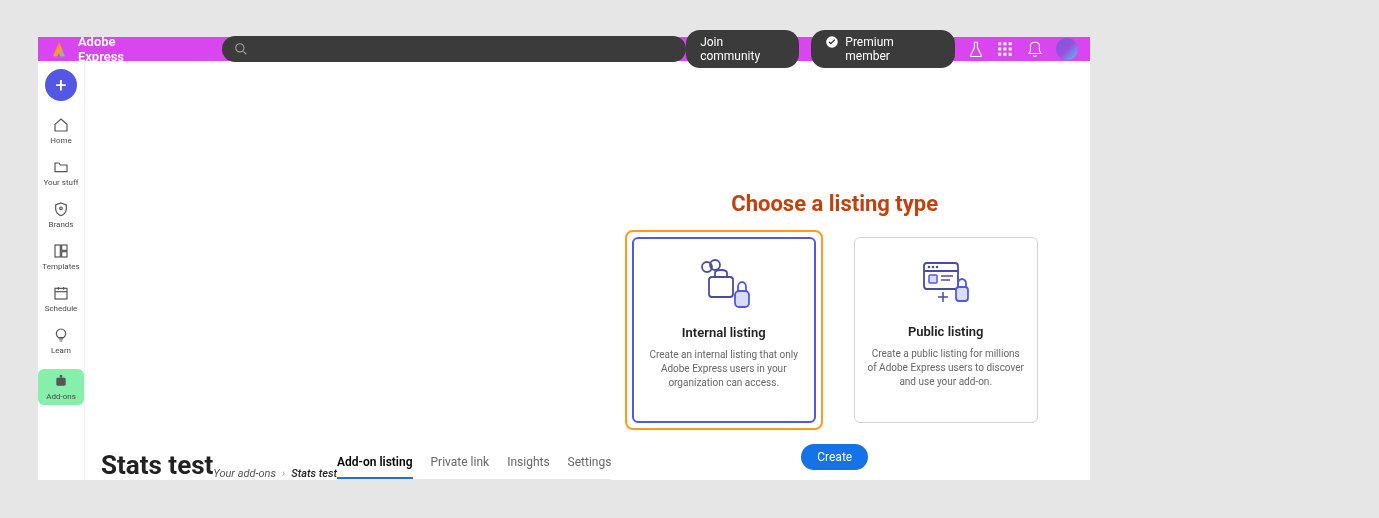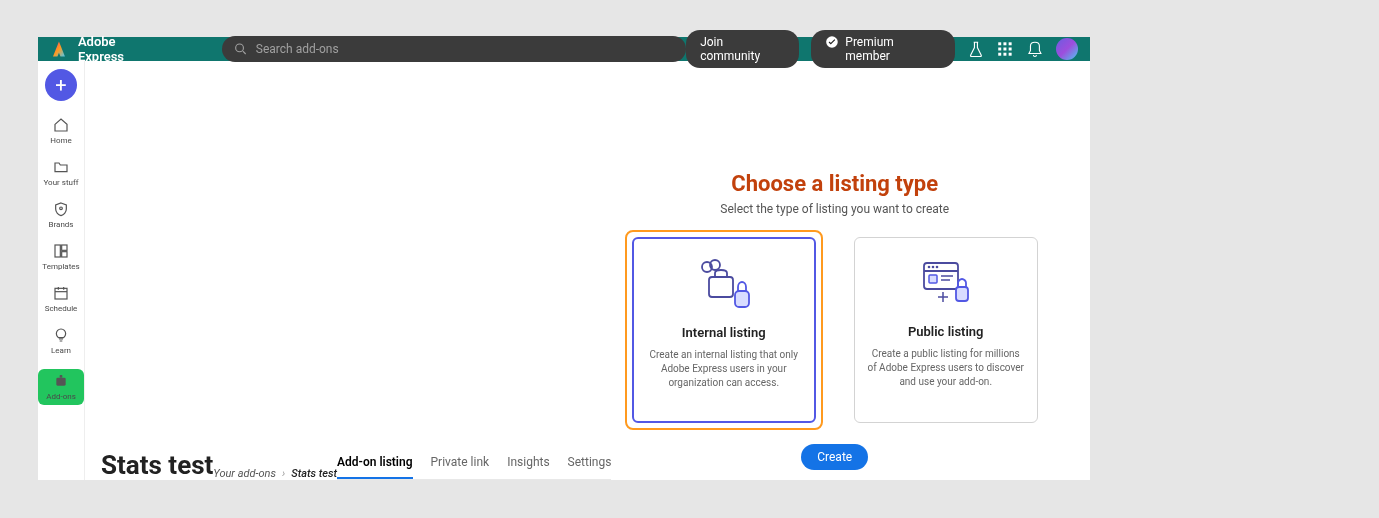--- a/index.html
+++ b/index.html
@@ -1,38 +1,38 @@
 <!DOCTYPE html>
 <html><head>
   <meta charset="utf-8">
   <style>
     * { box-sizing: border-box; margin: 0; padding: 0; font-family: -apple-system, BlinkMacSystemFont, "Segoe UI", Roboto, sans-serif; }
     body { background: #e6e6e6; width: 1379px; height: 518px; }
     .app-window { background: #fff; width: 1052px; height: 443px; position: absolute; top: 37px; left: 38px; display: flex; flex-direction: column; }
     
-    .topbar { height: 24px; background: #0f766e; display: flex; align-items: center; padding: 0 12px; }
+    .topbar { height: 24px; background: #d946ef; display: flex; align-items: center; padding: 0 12px; }
     .logo { width: 18px; height: 18px; margin-right: 10px; }
     .brand { color: #fff; font-size: 13px; font-weight: 600; }
     .searchbox { margin-left: 58px; background: #3b3b3b; border-radius: 16px; height: 26px; width: 466px; display: flex; align-items: center; padding: 0 12px; }
     .searchbox svg { width: 14px; height: 14px; }
     .searchbox input { background: transparent; border: none; color: #c0c0c0; font-size: 12px; margin-left: 8px; outline: none; width: 100%; }
     .searchbox input::placeholder { color: #a0a0a0; }
     .topbar-right { margin-left: auto; display: flex; align-items: center; gap: 12px; }
     .pill-btn { background: #3b3b3b; color: #fff; border-radius: 14px; padding: 5px 14px; font-size: 12px; cursor: pointer; }
     .premium-pill { display: flex; align-items: flex-start; gap: 6px; }
     .top-icon { width: 18px; height: 18px; cursor: pointer; }
     .avatar { width: 22px; height: 22px; border-radius: 50%; background: linear-gradient(135deg, #6b5ce0, #9d4edd, #4cc9f0); cursor: pointer; }
     
     .main-body { display: flex; flex: 1; overflow: hidden; }
     
     .leftnav { width: 47px; background: #fff; border-right: 1px solid #eee; display: flex; flex-direction: column; align-items: center; padding-top: 8px; }
     .create-fab { width: 32px; height: 32px; border-radius: 50%; background: #5258e4; display: flex; align-items: center; justify-content: center; cursor: pointer; margin-bottom: 16px; }
     .create-fab span { color: #fff; font-size: 20px; line-height: 1; }
     .nav-item { display: flex; flex-direction: column; align-items: center; margin-bottom: 14px; cursor: pointer; width: 100%; }
-    .nav-item.active { background: #22c55e; border-radius: 6px; padding: 4px 0; }
+    .nav-item.active { background: #86efac; border-radius: 6px; padding: 4px 0; }
     .nav-icon { width: 16px; height: 16px; }
     .nav-label { font-size: 8px; color: #4a4a4a; margin-top: 3px; }
     
     .content { flex: 1; padding: 18px 32px 0 16px; overflow: auto; display: flex; flex-direction: row; align-items: flex-end; }
     .page-title { font-size: 26px; font-weight: 700; color: #222; }
     .breadcrumb { margin-top: 4px; font-size: 11px; color: #666; display: flex; align-items: center; gap: 6px; font-style: italic; }
     .breadcrumb span.link { color: #555; cursor: pointer; }
     .breadcrumb .sep { color: #999; }
     .breadcrumb .current { color: #222; font-weight: 500; }
     
@@ -70,21 +70,20 @@
             <stop offset="1" stop-color="#4cc9f0"></stop>
           </linearGradient>
         </defs>
     </svg>
     <span class="brand">Adobe Express</span>
     <div class="searchbox">
       <svg viewBox="0 0 24 24" fill="none" stroke="#a0a0a0" stroke-width="2">
           <circle cx="10" cy="10" r="7"></circle>
           <line x1="16" y1="16" x2="21" y2="21"></line>
         </svg>
-      <input placeholder="Search add-ons" style="">
     </div>
     <div class="topbar-right">
       <div class="pill-btn">Join community</div>
       <div class="pill-btn premium-pill">
         <svg width="14" height="14" viewBox="0 0 24 24">
             <circle cx="12" cy="12" r="10" fill="#fff"></circle>
             <path d="M7 12 L10 15 L17 8" stroke="#222" stroke-width="2" fill="none"></path>
           </svg>
         <span>Premium member</span>
       </div>
@@ -177,21 +176,20 @@
 
       <div class="tabs">
         <div class="tab active">Add-on listing</div>
         <div class="tab">Private link</div>
         <div class="tab">Insights</div>
         <div class="tab">Settings</div>
       </div>
 
       <div class="section">
         <h2 class="section-title">Choose a listing type</h2>
-        <p class="section-sub">Select the type of listing you want to create</p>
 
         <div class="cards">
           <div class="card-wrap selected">
             <div class="card">
               <div class="card-illu">
                 <svg width="62" height="56" viewBox="0 0 62 56">
                   <circle cx="14" cy="12" r="5" fill="none" stroke="#4b4b9f" stroke-width="1.8"></circle>
                   <circle cx="22" cy="10" r="5" fill="none" stroke="#4b4b9f" stroke-width="1.8"></circle>
                   <rect x="16" y="22" width="24" height="20" rx="3" fill="none" stroke="#4b4b9f" stroke-width="1.8"></rect>
                   <path d="M22 22 L22 18 C22 16 24 15 28 15 C32 15 34 16 34 18 L34 22" fill="none" stroke="#4b4b9f" stroke-width="1.8"></path>

